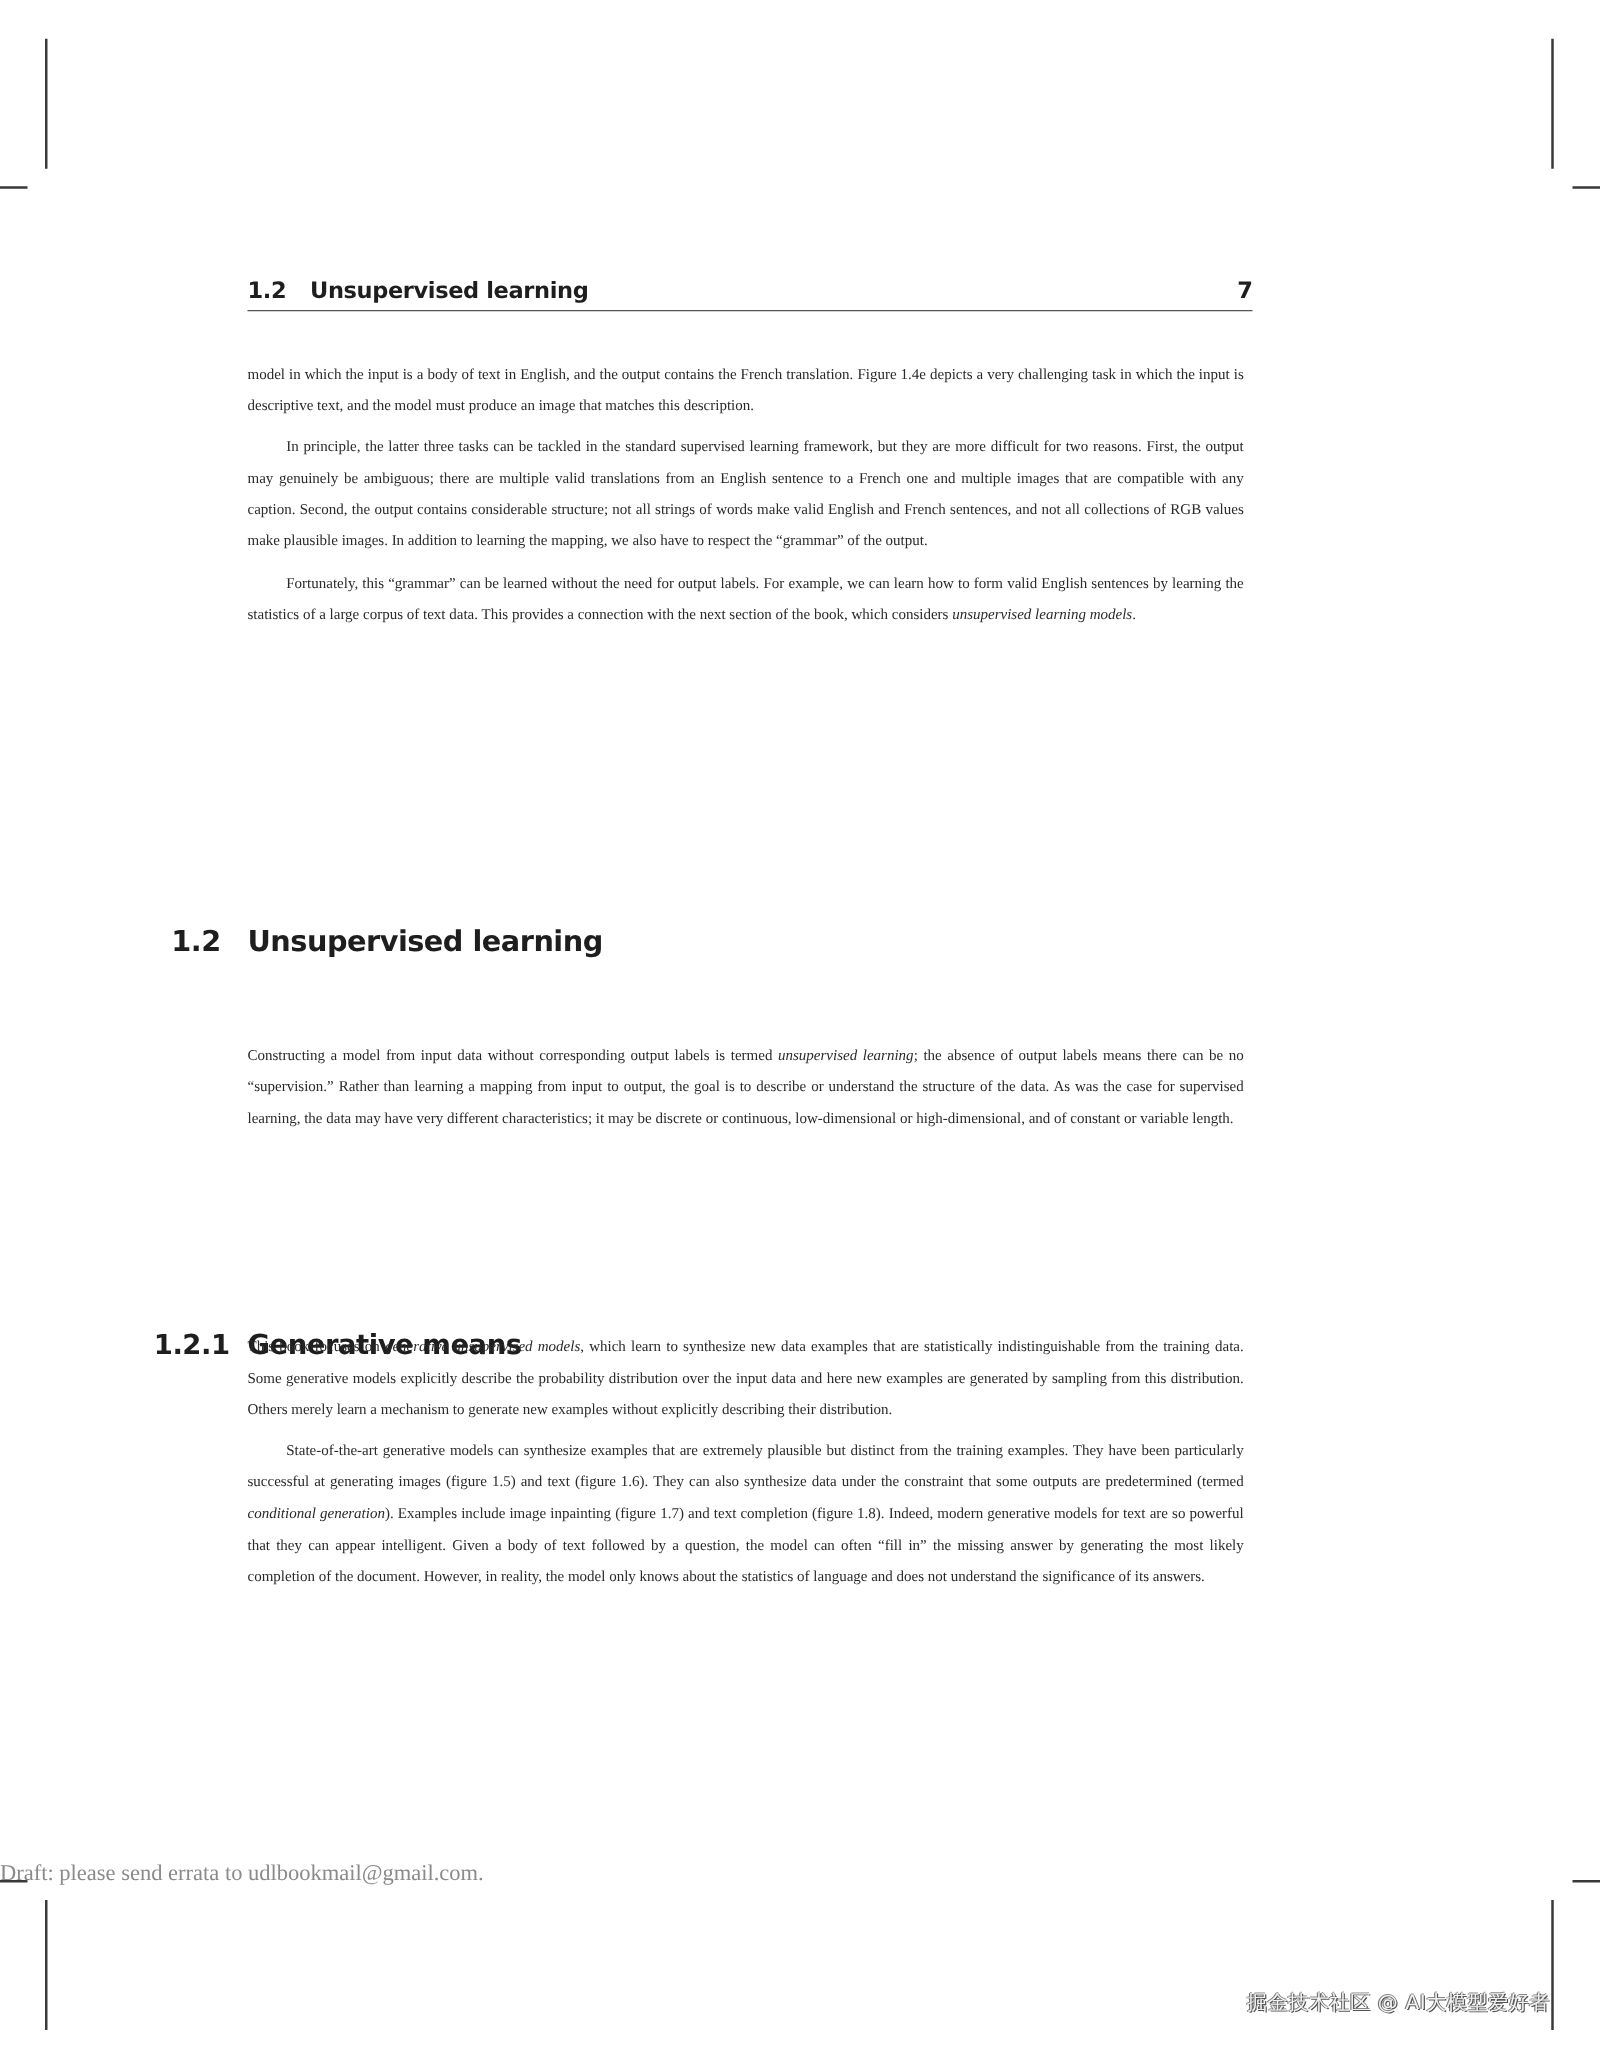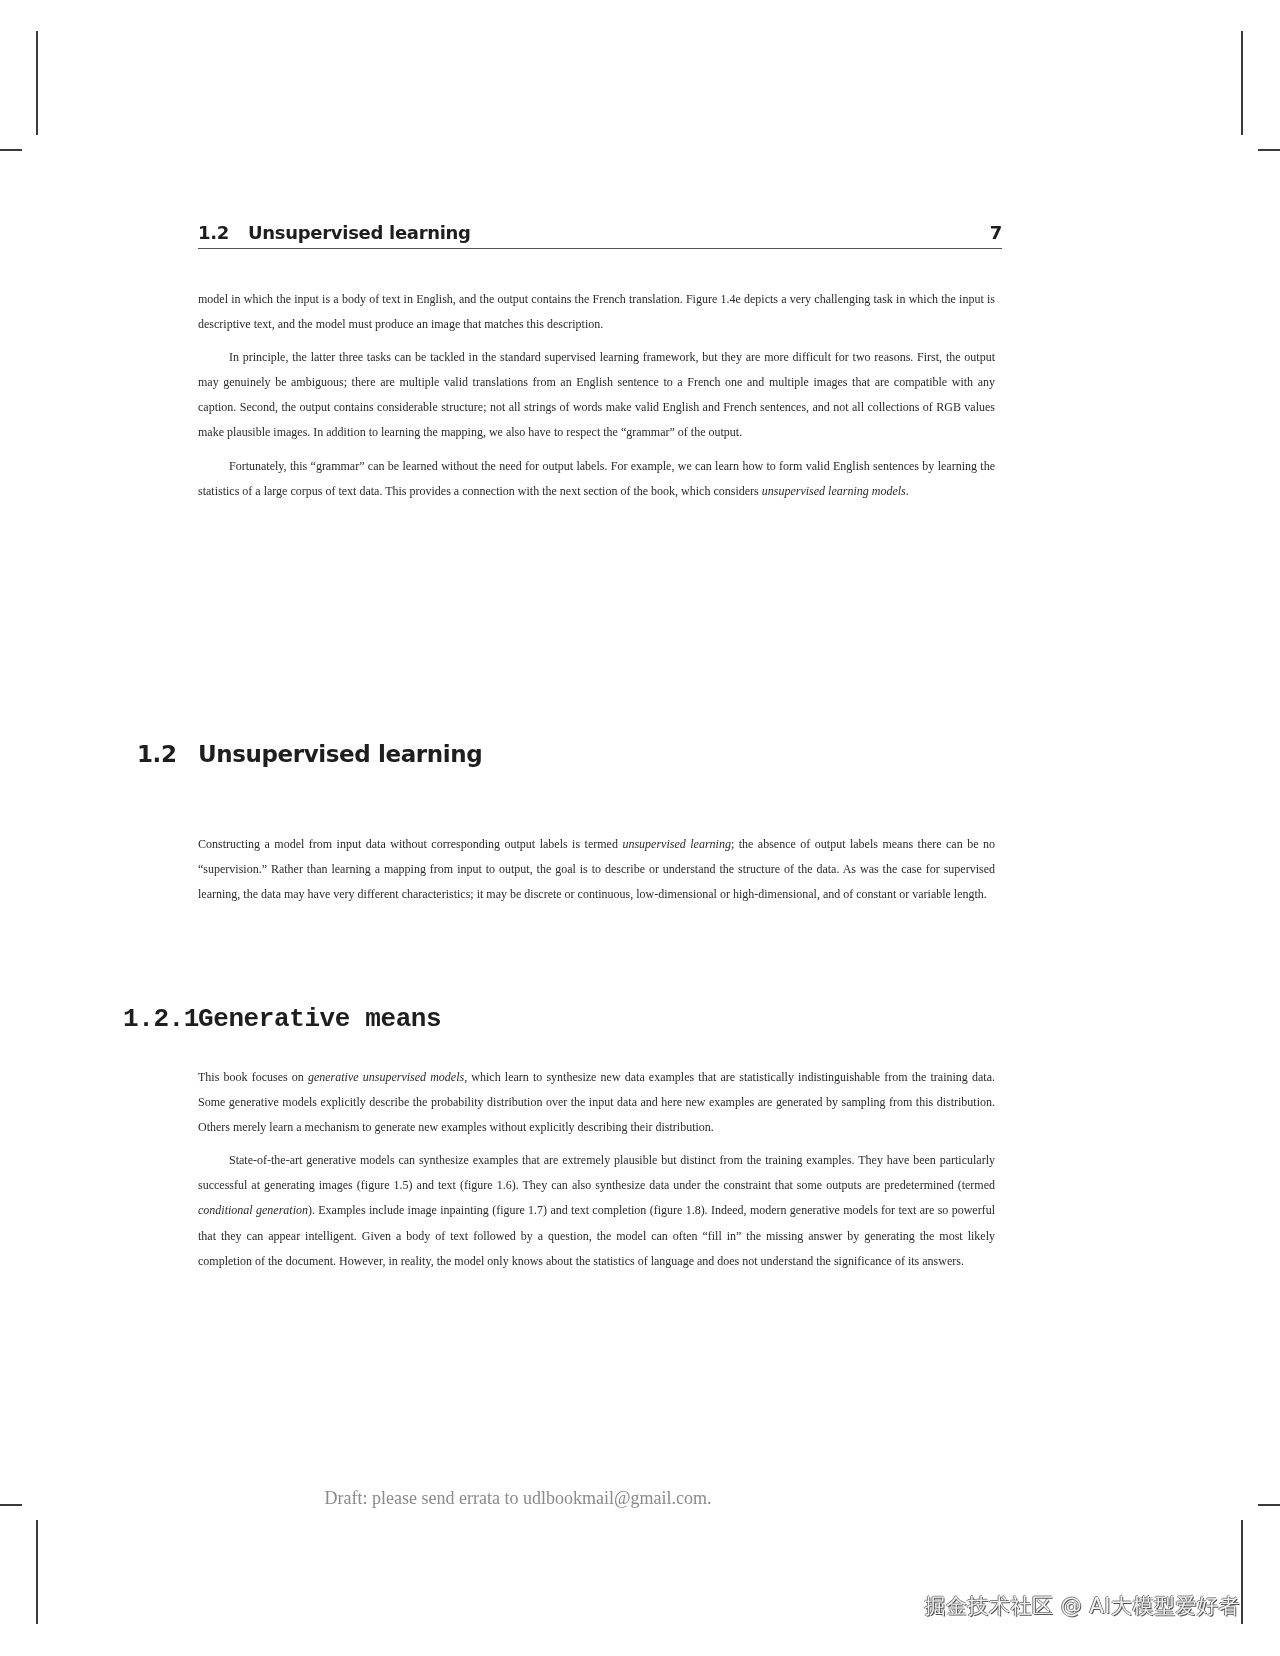--- a/index.html
+++ b/index.html
@@ -31,26 +31,26 @@
   .body-text em { font-style: italic; }
 
   .sec-head {
     position: absolute; font-family: "DejaVu Sans", sans-serif; font-weight: bold; color: #1e1e1e;
     letter-spacing: -0.4px;
   }
   .sec-head .num { position: absolute; top: 0; }
   .sec-head .title { position: absolute; top: 0; left: 198px; }
 
   .footer {
-    position: absolute; left: 0; width: 1036px; top: 1488px; text-align: center;
+    position: absolute; left: 0; width: 1036px; top: 1488px; 
     font-family: "Liberation Serif", "DejaVu Serif", serif; font-size: 18px; color: #8a8a8a;
   }
   .watermark {
     position: absolute; right: 40px; top: 1592px; font-family: "DejaVu Sans", sans-serif;
-    font-size: 21px; color: #f2f2f2; letter-spacing: 0.5px;
+    font-size: 16px; color: #f2f2f2; letter-spacing: 0.5px;
     text-shadow: 1px 1px 0 #555, -1px 0 0 #777, 0 -1px 0 #888;
   }
 </style>
 </head>
 <body>
 
 <div class="page">
 
   <div class="crop v" style="left:36px; top:31px;"></div>
   <div class="crop h" style="left:0; top:149px;"></div>
@@ -75,21 +75,21 @@
     </div>
 
   <div class="sec-head" style="left:0; top:741px; width:1000px; height:30px; font-size:23px;">
     <span class="num" style="left:137px;">1.2</span>
     <span class="title">Unsupervised learning</span>
   </div>
   <div class="body-text" id="sec" style="top:792px;margin-top:40px;">
       <p class="noindent"><span>Constructing a model from input data without corresponding output labels is termed </span><em>unsupervised learning</em><span>; the absence of output labels means there can be no “supervision.” Rather than learning a mapping from input to output, the goal is to describe or under­stand the structure of the data. As was the case for supervised learning, the data may have very different characteristics; it may be discrete or continuous, low-dimensional or high-dimensional, and of constant or variable length.</span></p>
     </div>
 
-  <div class="sec-head" style="left:0; top:1004px; width:1000px; height:28px; font-size:26px;font-family:Liberation Mono, monospace;">
+  <div class="sec-head" style="left:0; top:1064px; width:1000px; height:28px; font-size:22px;">
     <span class="num" style="left:123px;">1.2.1</span>
     <span class="title">Generative means</span>
   </div>
   <div class="body-text" id="subsec" style="top:1055px;margin-top:10px;">
       <p class="noindent"><span>This book focuses on </span><em>generative unsupervised models</em><span>, which learn to synthesize new data examples that are statistically indistinguishable from the training data.  Some generative models explicitly describe the probability distribution over the input data and here new examples are generated by sampling from this distribution. Others merely learn a mechanism to generate new examples without explicitly describing their distribution.</span></p>
       <p><span>State-of-the-art generative models can synthesize examples that are extremely plau­sible but distinct from the training examples.  They have been particularly successful at generating images (figure 1.5) and text (figure 1.6).  They can also synthesize data under the constraint that some outputs are predetermined (termed </span><em>conditional genera­tion</em><span>). Examples include image inpainting (figure 1.7) and text completion (figure 1.8). Indeed, modern generative models for text are so powerful that they can appear intel­ligent.  Given a body of text followed by a question, the model can often “fill in” the missing answer by generating the most likely completion of the document. However, in reality, the model only knows about the statistics of language and does not understand the significance of its answers.</span></p>
     </div>
 
   <div class="footer">Draft: please send errata to udlbookmail@gmail.com.</div>
 

